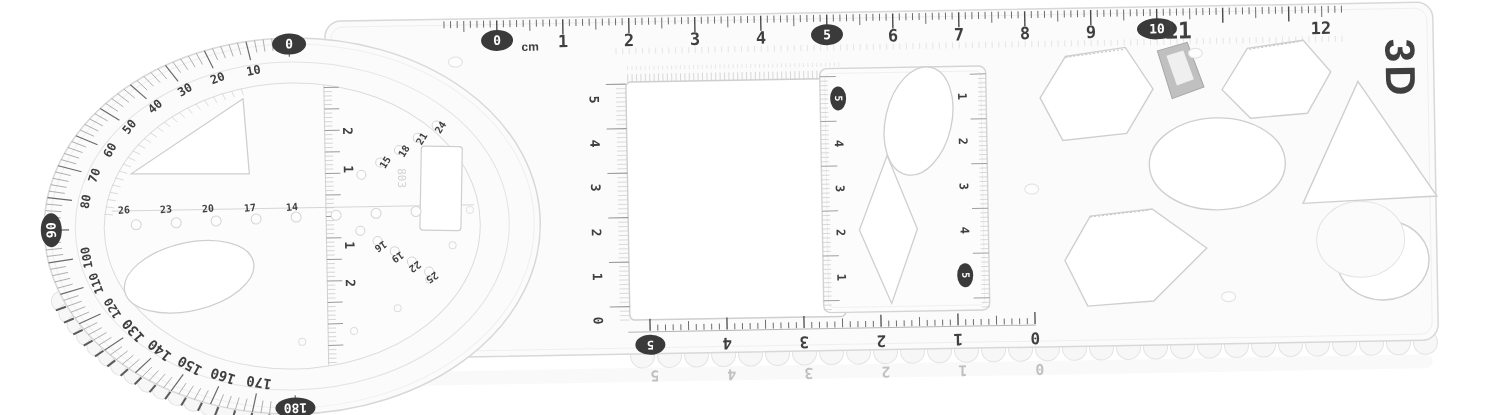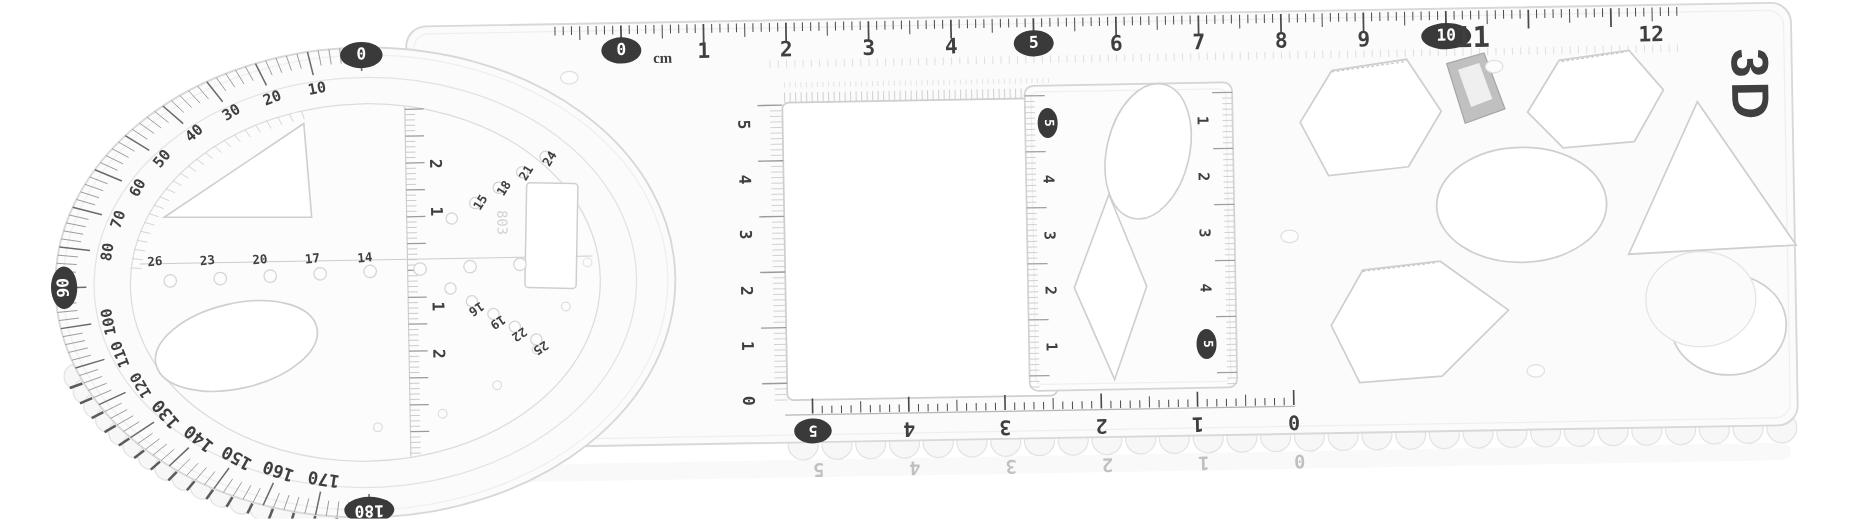--- a/index.html
+++ b/index.html
@@ -7,21 +7,21 @@
          font-family:"DejaVu Sans Mono",monospace;}
   #board{position:absolute;left:0;top:0;width:1500px;height:415px;
          transform:rotate(-1deg);transform-origin:750px 207px;}
   #shapes{position:absolute;left:0;top:0;}
   #labels{position:absolute;left:0;top:0;width:1500px;height:415px;pointer-events:none;}
   .lbl{position:absolute;color:#3f3f3f;font-weight:bold;white-space:nowrap;text-align:center;
        transform-origin:center;font-family:"DejaVu Sans Mono",monospace;}
   .badge{background:#3a3a3a;color:#fff;border-radius:50%;display:block;}
   .logo{font-family:"Liberation Sans",sans-serif;font-weight:900;letter-spacing:3px;color:#3f3f3f;}
   .faint{color:#d2d2d2;font-weight:normal;}
-  .unit{font-family:Liberation Serif, serif;}
+  .unit{font-family:Liberation Sans, sans-serif;}
 </style>
 </head>
 <body>
 
 <div id="photo">
   <div id="board">
     <svg id="shapes" width="1500" height="415" viewBox="0 0 1500 415">
 
       <rect x="320" y="366" width="1110" height="14" rx="7" fill="#f6f6f6" opacity="0.7"></rect>
       <g id="gScal">

